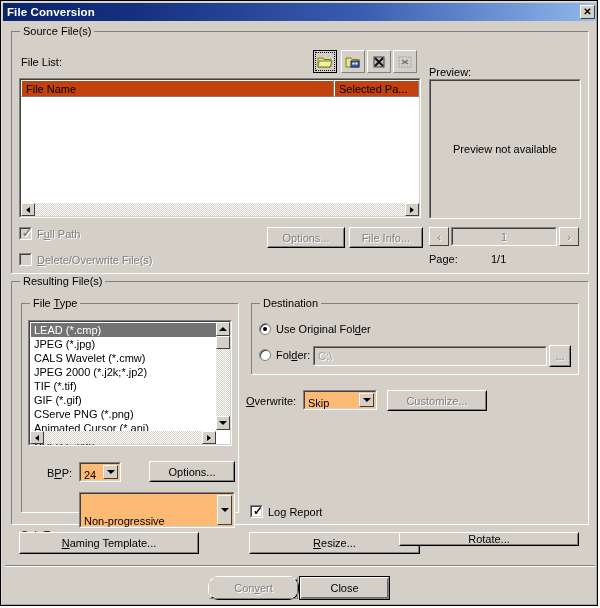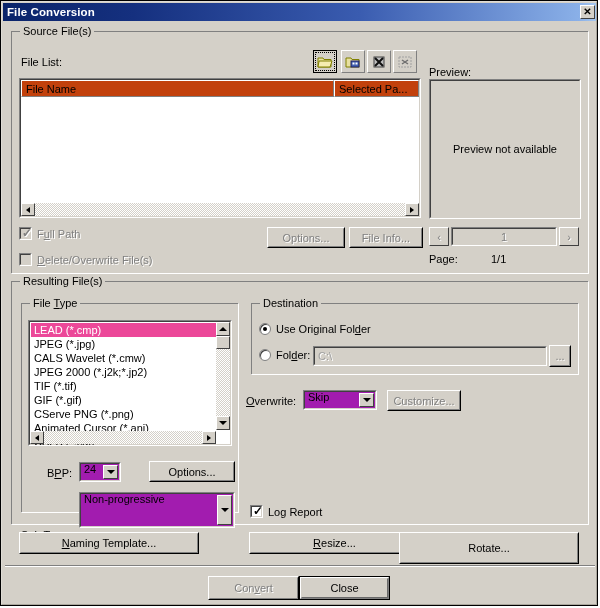--- a/index.html
+++ b/index.html
@@ -179,25 +179,25 @@
   .rad .dot {
     position: absolute; left: 3px; top: 3px;
     width: 4px; height: 4px; border-radius: 50%;
     background: #000000;
   }
   .rad .cap { margin-left: 5px; font-size: 11px; white-space: nowrap; }
 
   
   .combo {
     position: absolute;
-    background: #a21caf;
+    background: #fdba74;
     border: 1px solid #808080;
     border-right-color: #ffffff;
     border-bottom-color: #ffffff;
-    display: flex; align-items: flex-start;
+    display: flex; align-items: flex-end;
   }
   .combo > .c-in {
     position: absolute; left: 0; top: 0; right: 0; bottom: 0;
     border: 1px solid #404040;
     border-right-color: #d4d0c8;
     border-bottom-color: #d4d0c8;
     pointer-events: none;
   }
   .combo .ctext {
     padding-left: 4px; font-size: 11px; position: relative; z-index: 2;
@@ -300,21 +300,21 @@
   }
 
   .listitem {
     font-size: 11px;
     height: 14px;
     line-height: 14px;
     padding-left: 3px;
     white-space: nowrap;
     overflow: hidden;
   }
-  .listitem.sel { background: #ec4899; color: #ffffff; }
+  .listitem.sel { background: #737373; color: #ffffff; }
 
   .sep-line {
     position: absolute;
     height: 2px;
     border-top: 1px solid #808080;
     border-bottom: 1px solid #ffffff;
   }
 </style>
 </head>
 <body>
@@ -549,48 +549,48 @@
   </div>
 
   <div class="lbl" style="left:245px; top:394px;">
     <u>O</u>verwrite:
   </div>
   <div class="combo" style="left:302px; top:389px; width:74px; height:20px;">
     <div class="c-in"></div>
     <span class="ctext">Skip</span>
     <span class="arrow"></span>
   </div>
-  <div class="btn disabled" style="left:386px; top:389px; width:74px; height:21px;">
+  <div class="btn disabled" style="left:386px; top:389px; width:100px; height:21px;">
     <div class="b-in"></div>
     <span>Customize...</span>
   </div>
 
   <div class="chk" style="left:249px; top:504px;">
     <span class="box">
       <span class="mark">✓</span>
     </span>
     <span class="cap">Log Report</span>
   </div>
 
   <div class="btn" style="left:18px; top:531px; width:180px; height:22px;">
     <div class="b-in"></div>
     <span><u>N</u>aming Template...</span>
   </div>
   <div class="btn" style="left:208px; top:531px; width:171px; height:22px;margin-left:40px;">
     <div class="b-in"></div>
     <span><u>R</u>esize...</span>
   </div>
-  <div class="btn" style="left:398px; top:531px; width:180px; height:32px;">
+  <div class="btn" style="left:398px; top:531px; width:180px; height:14px;">
     <div class="b-in"></div>
     <span>Rotate...</span>
   </div>
 
   <div class="sep-line" style="left:4px; top:564px; width:590px;"></div>
 
-  <div class="btn disabled" style="left:207px; top:575px; width:91px; height:24px;">
+  <div class="btn disabled" style="left:207px; top:575px; width:91px; height:24px;border-radius:10px;">
     <div class="b-in"></div>
     <span>Con<u>v</u>ert</span>
   </div>
   <div class="btn default-focus" style="left:298px; top:575px; width:91px; height:24px;">
     <div class="b-in"></div>
     <div class="b-in2"></div>
     <span>Close</span>
   </div>
 
 </div>

